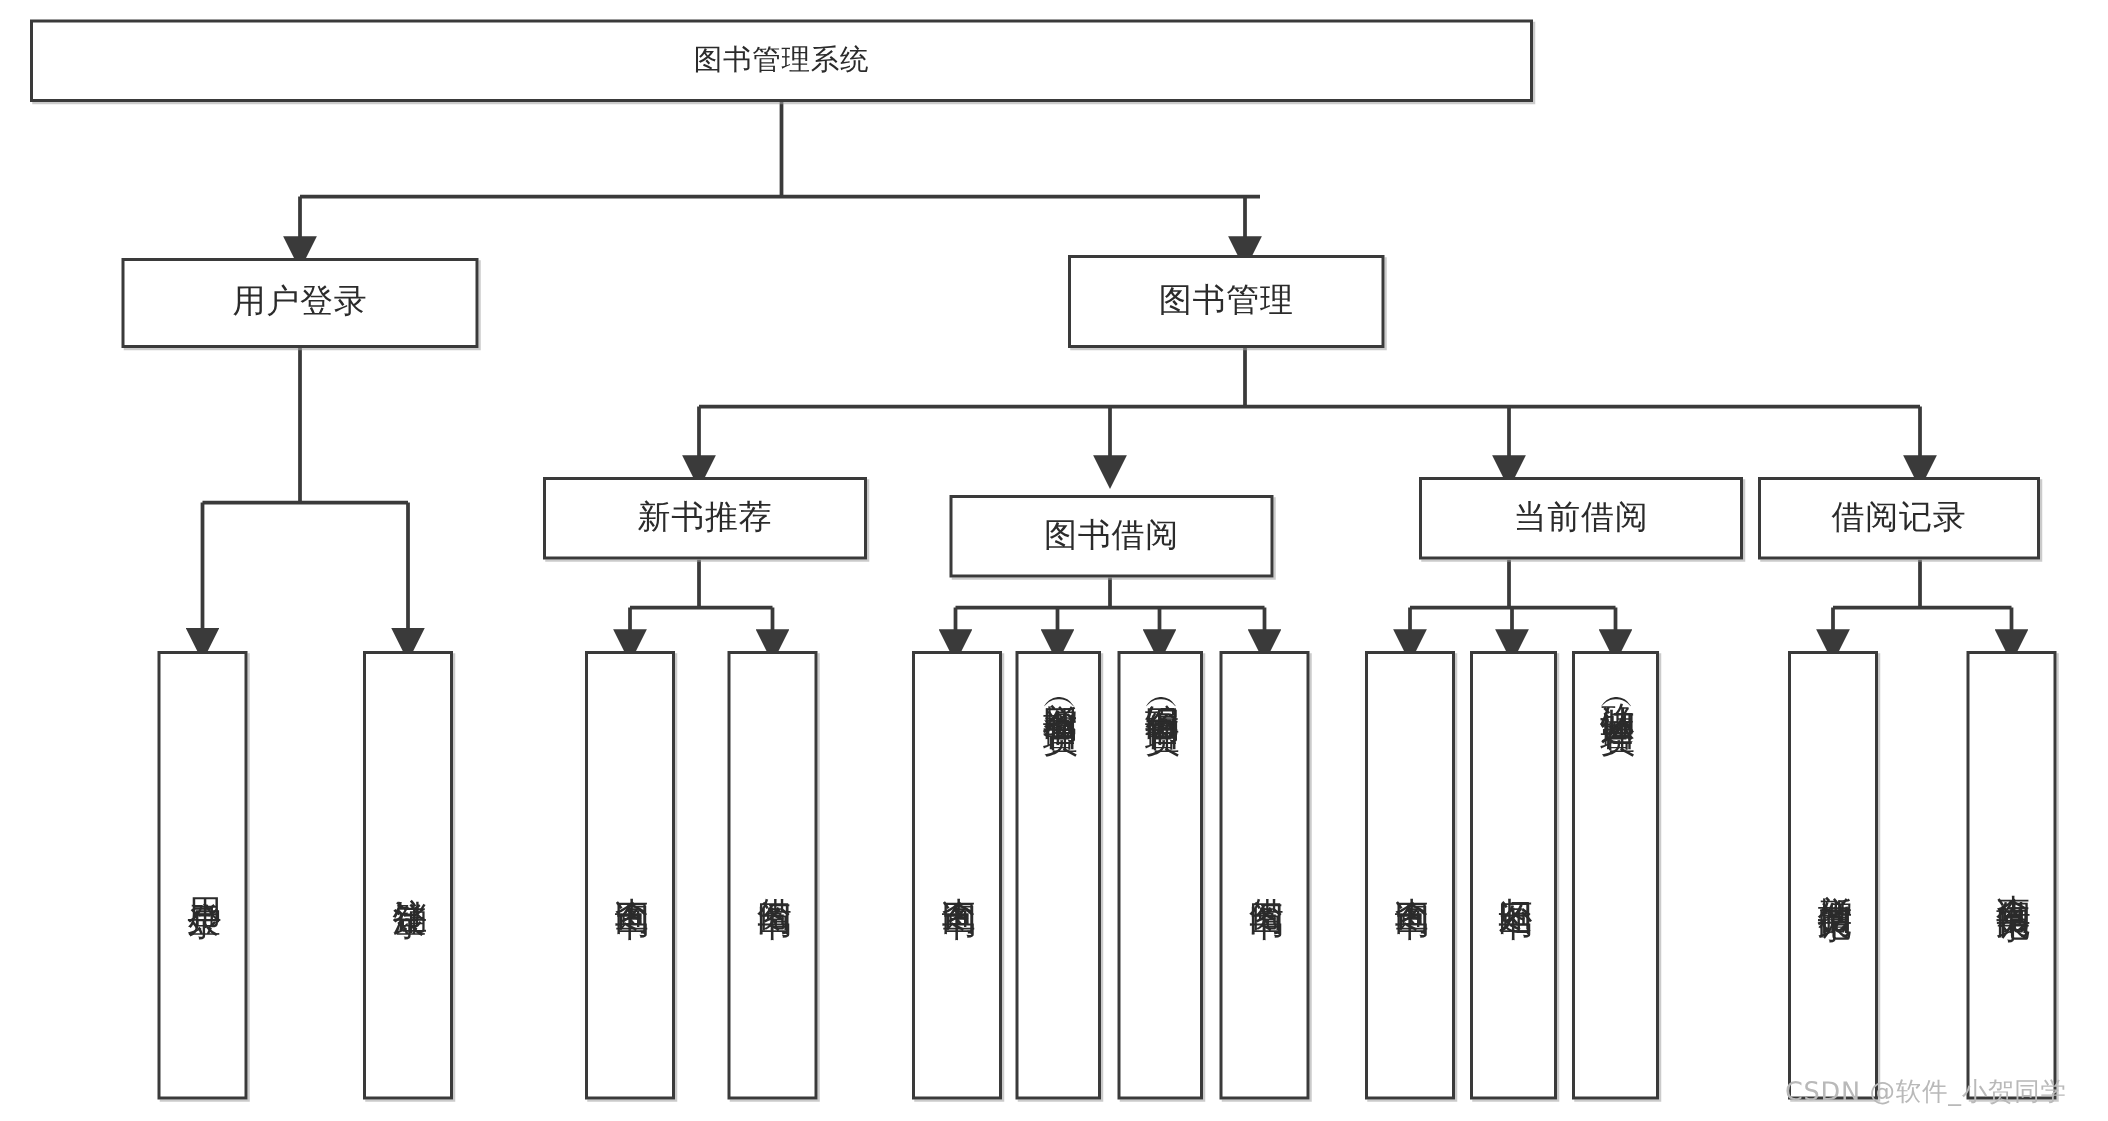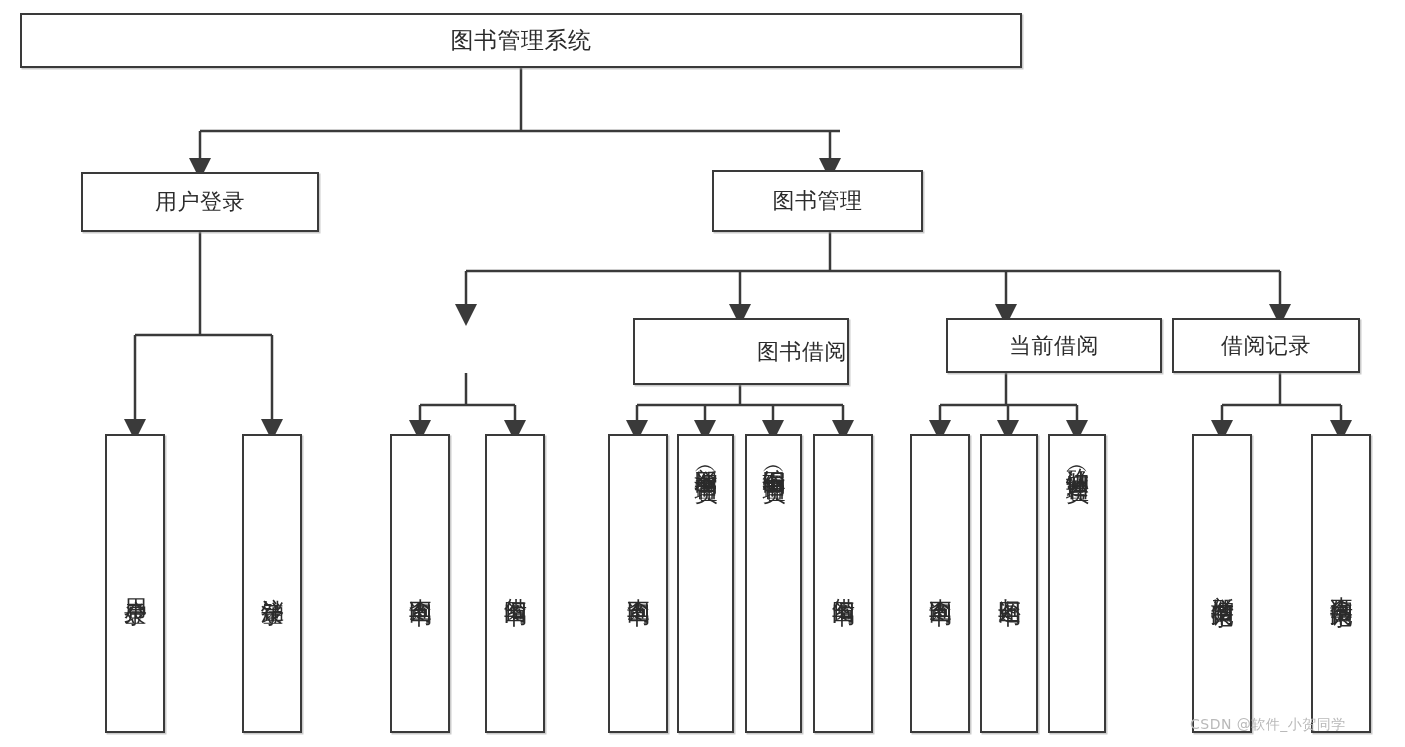--- a/index.html
+++ b/index.html
@@ -39,42 +39,42 @@
   .node .label {
     text-align: center;
     line-height: 1.18;
     letter-spacing: 0.5px;
   }
   .node.horizontal .label {
     font-size: 22px;
     white-space: nowrap;
   }
   .node.root .label {
-    font-size: 23px;
+    font-size: 19px;
   }
   .node.vertical {
     align-items: flex-start;
     padding-top: 14px;
   }
   .node.vertical .label {
     writing-mode: vertical-rl;
     text-orientation: upright;
     font-size: 23px;
     line-height: 1.12;
     letter-spacing: 2px;
     white-space: nowrap;
     margin: 0 auto;
   }
   .node.vertical.center-text {
     align-items: center;
     padding-top: 0;
   }
   .watermark {
     position: absolute;
-    font-size: 14px;
+    font-size: 17px;
     color: #b9b9b9;
     white-space: nowrap;
     letter-spacing: 0.5px;
   }
 </style>
 </head>
 <body>
 
 <div id="canvas">
 
@@ -133,22 +133,25 @@
   </div>
 
   <div class="node horizontal" style="left:81px; top:172px; width:238px; height:60px;">
     <span class="label">用户登录</span>
   </div>
 
   <div class="node horizontal" style="left:712px; top:170px; width:211px; height:62px;">
     <span class="label">图书管理</span>
   </div>
 
-
-  <div class="node horizontal" style="left:633px; top:318px; width:216px; height:67px;justify-content:flex-end;">
+  <div class="node horizontal" style="left:362px; top:318px; width:216px; height:55px;">
+    <span class="label">新书推荐</span>
+  </div>
+
+  <div class="node horizontal" style="left:633px; top:330px; width:216px; height:55px;">
     <span class="label">图书借阅</span>
   </div>
 
   <div class="node horizontal" style="left:902px; top:318px; width:216px; height:55px;margin-left:44px;">
     <span class="label">当前借阅</span>
   </div>
 
   <div class="node horizontal" style="left:1172px; top:318px; width:188px; height:55px;">
     <span class="label">借阅记录</span>
   </div>

